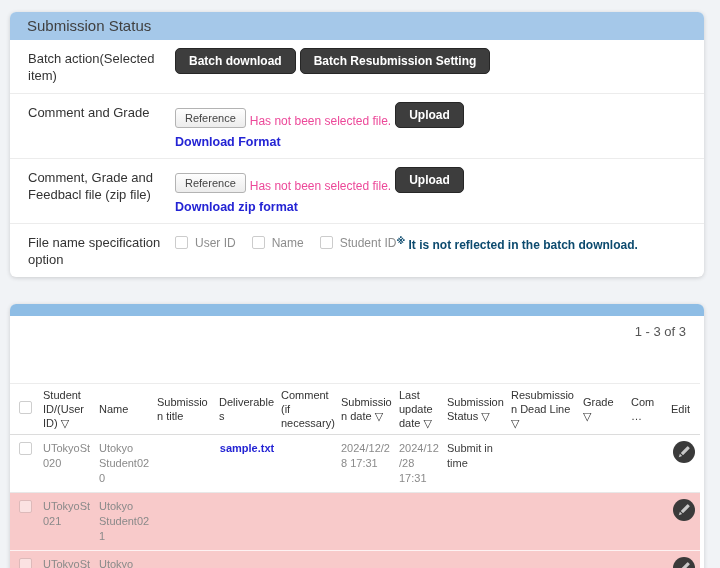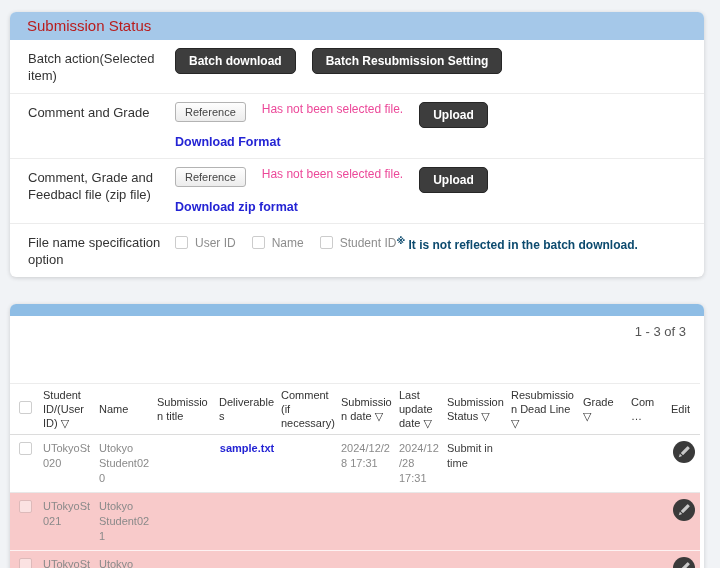--- a/index.html
+++ b/index.html
@@ -11,42 +11,42 @@
   }
   .wrap { padding: 12px 16px 0 10px; }
   .card {
     background: #fff;
     border-radius: 6px;
     box-shadow: 0 1px 4px rgba(0,0,0,.16);
     overflow: hidden;
   }
   .card-title {
     background: #a5c8e9;
-    color: #b91c1c;
+    color: #404040;
     font-size: 15px;
     padding: 5px 17px 6px;
   }
   .thin-bar { height: 12px; background: #8ebde5; }
 
   
   .frow {
     display: flex;
     align-items: flex-start;
     padding: 8px 12px 8px 18px;
   }
   .frow + .frow { border-top: 1px solid #ececec; }
   .frow-label {
     flex: 0 0 137px;
     font-size: 13px;
     color: #333;
     line-height: 1.3;
     padding-top: 3px;
   }
   .frow-controls { flex: 1; padding-left: 10px; }
-  .ctrl-line { display: flex; align-items: flex-start; gap: 16px; }
+  .ctrl-line { display: flex; align-items: flex-end; gap: 4px; }
   .btn-dark {
     background: #3d3d3d;
     color: #fff;
     border: 1px solid #262626;
     font-weight: bold;
     font-size: 12px;
     font-family: inherit;
     padding: 5px 13px;
     border-radius: 5px;
     cursor: pointer;

